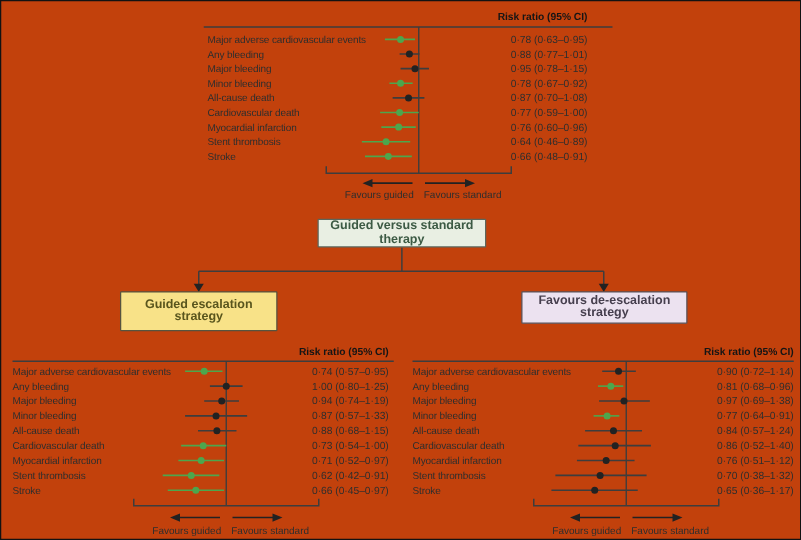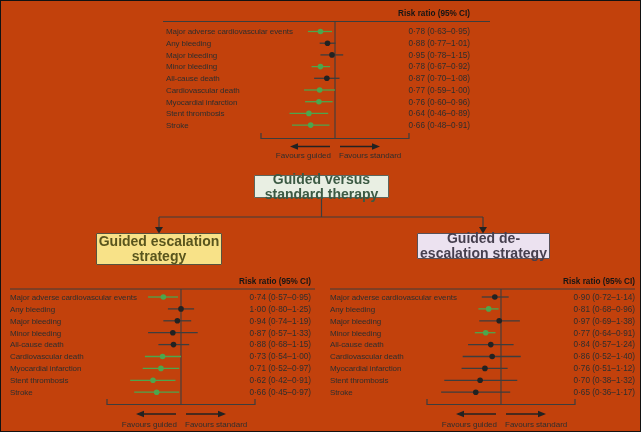--- a/index.html
+++ b/index.html
@@ -9,21 +9,21 @@
     font-family:"Liberation Sans",sans-serif;
   }
   #plot-canvas{position:absolute;left:0;top:0;}
   .lbl{font-family:"Liberation Sans",sans-serif;font-size:8px;letter-spacing:-0.1px;fill:#2e2e2e;}
   .val{font-family:"Liberation Sans",sans-serif;font-size:8.2px;fill:#2e2e2e;}
   .hdr{font-family:"Liberation Sans",sans-serif;font-size:8.2px;font-weight:bold;fill:#151515;}
   .fav{font-family:"Liberation Sans",sans-serif;font-size:8px;fill:#2e2e2e;}
   .fbox{
     position:absolute;display:flex;align-items:center;justify-content:center;
     box-sizing:border-box;border:1px solid #555;border-radius:1px;
-    font-size:14px;font-weight:bold;text-align:center;line-height:1.05;
+    font-size:10px;font-weight:bold;text-align:center;line-height:1.05;
   }
   .fbox-root{left:253px;top:174px;width:135px;height:23px;}
   .fbox-esc{left:95px;top:232px;width:126px;height:32px;}
   .fbox-de{left:416px;top:232px;width:133px;height:26px;}
 </style>
 </head>
 <body>
 
 <div class="figure">
   <svg id="plot-canvas" width="641" height="432" viewBox="0 0 641 432">
@@ -173,15 +173,15 @@
       <polygon points="478,226 486,226 482,232.5" fill="#222222"></polygon>
     </svg>
 
   <div class="fbox fbox-root" id="box-root" style="background: rgb(233, 239, 227); border-color: rgb(92, 103, 92); color: rgb(60, 90, 68);">
     <span>Guided versus standard therapy</span>
   </div>
   <div class="fbox fbox-esc" id="box-esc" style="background: rgb(248, 226, 136); border-color: rgb(86, 83, 63); color: rgb(89, 85, 29);">
     <span>Guided escalation strategy</span>
   </div>
   <div class="fbox fbox-de" id="box-de" style="background: rgb(236, 226, 240); border-color: rgb(88, 81, 88); color: rgb(70, 63, 78);">
-    <span>Guided de-escalation strategy</span>
+    <span>Favours de-escalation strategy</span>
   </div>
 </div>
 
 </body></html>

